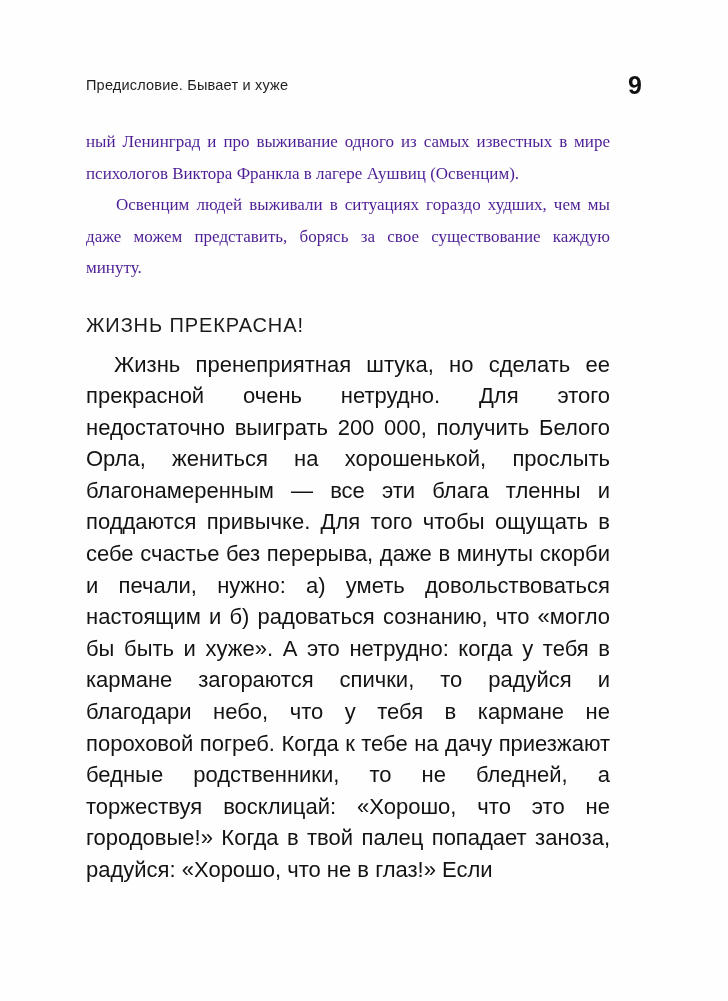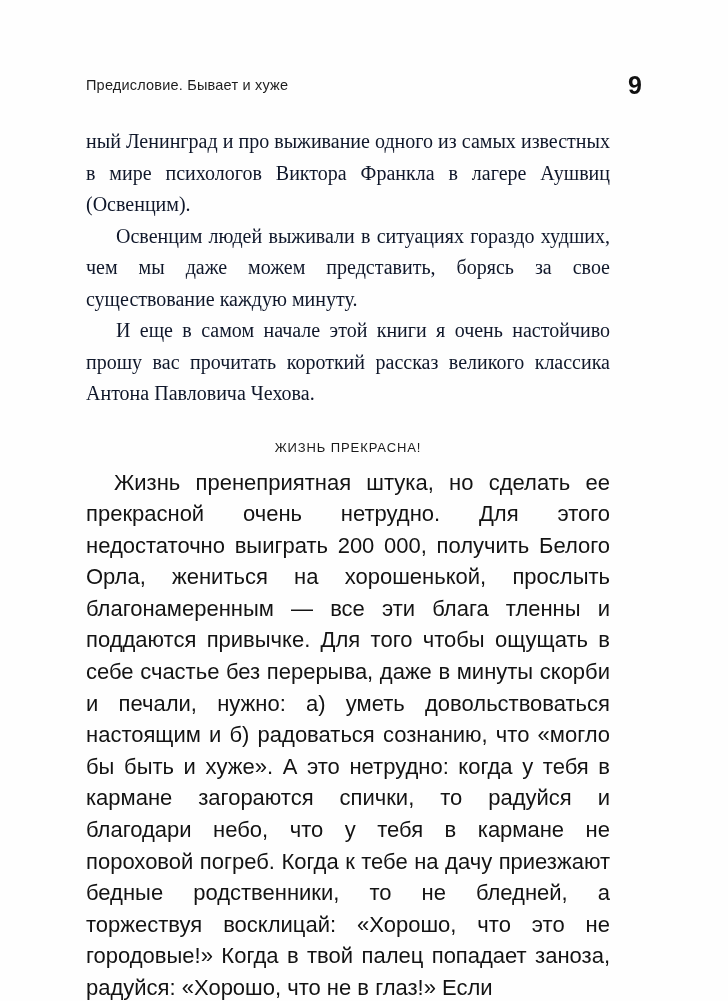--- a/index.html
+++ b/index.html
@@ -51,37 +51,36 @@
   }
   .body {
     position: absolute;
     top: 126px;
     left: 86px;
     width: 524px;
   }
   .serif-block p {
     margin: 0;
     font-family: "Liberation Serif", serif;
-    font-size: 20px;
+    font-size: 17px;
     line-height: 31.5px;
     text-align: justify;
     text-justify: inter-word;
-    color: #0f172a;
+    color: #4c1d95;
     hyphens: manual;
   }
   .serif-block p.indent {
     text-indent: 30px;
   }
   .section-title {
     margin: 0;
     padding-top: 30px;
     padding-bottom: 12px;
-    text-align: center;
     font-family: "Liberation Sans", sans-serif;
-    font-size: 13px;
+    font-size: 20px;
     letter-spacing: 0.9px;
     color: #1a1a1a;
     font-weight: 400;
   }
   .sans-block p {
     margin: 0;
     font-family: "Liberation Sans", sans-serif;
     font-size: 22px;
     line-height: 31.6px;
     text-align: justify;
@@ -100,21 +99,20 @@
   <div class="header">
     <div class="running-head">Предисловие. Бывает и хуже</div>
     <div class="folio">9</div>
   </div>
 
   <div class="body">
 
     <div class="serif-block">
       <p>ный Ленинград и про выживание одного из самых известных в мире психологов Виктора Франкла в лагере Аушвиц (Освенцим).</p>
       <p class="indent">Освенцим людей выживали в ситуациях гораздо худших, чем мы даже можем представить, борясь за свое существование каждую минуту.</p>
-      <p class="indent">И еще в самом начале этой книги я очень настойчиво прошу вас прочитать короткий рассказ великого классика Антона Павловича Чехова.</p>
     </div>
 
     <div class="section-title">ЖИЗНЬ ПРЕКРАСНА!</div>
 
     <div class="sans-block">
       <p class="indent">Жизнь пренеприятная штука, но сделать ее прекрасной очень нетрудно. Для этого недостаточно выиграть 200 000, получить Белого Орла, жениться на хорошенькой, прослыть благонамеренным — все эти блага тленны и поддаются привычке. Для того чтобы ощущать в себе счастье без перерыва, даже в минуты скорби и печали, нужно: а) уметь довольствоваться настоящим и б) радоваться сознанию, что «могло бы быть и хуже». А это нетрудно: когда у тебя в кармане загораются спички, то радуйся и благодари небо, что у тебя в кармане не пороховой погреб. Когда к тебе на дачу приезжают бедные родственники, то не бледней, а торжествуя восклицай: «Хорошо, что это не городовые!» Когда в твой палец попадает заноза, радуйся: «Хорошо, что не в глаз!» Если</p>
     </div>
 
   </div>
 </div>

